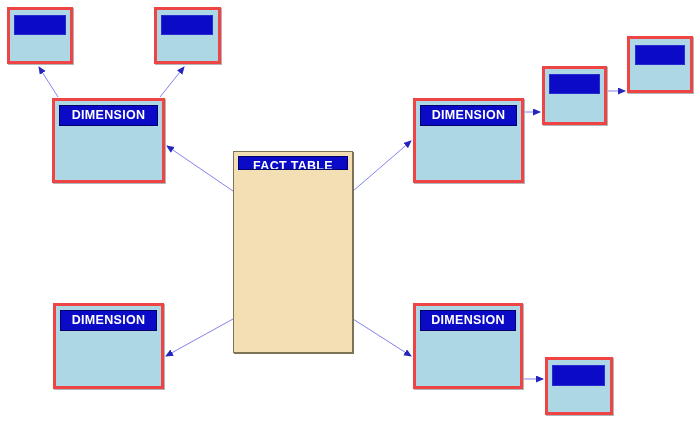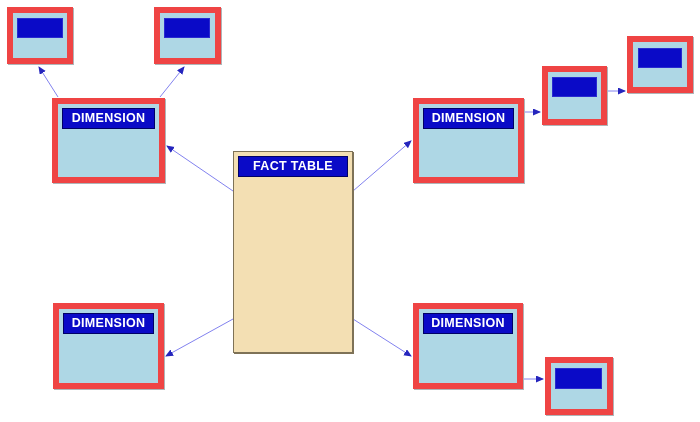--- a/index.html
+++ b/index.html
@@ -18,21 +18,21 @@
   .connector-layer {
     position: absolute;
     left: 0; top: 0;
     width: 700px; height: 422px;
     pointer-events: none;
   }
   .box {
     position: absolute;
     box-sizing: border-box;
     background: #aed7e5;
-    border: 6px solid #ef4444;
+    border: 3px solid #ef4444;
     box-shadow: 1px 1px 0 rgba(110,120,125,0.55);
   }
   .box .hdr {
     box-sizing: border-box;
     background: #0a0ac7;
     border: 1px solid #000066;
     color: #ffffff;
     font-weight: bold;
     font-size: 12.5px;
     line-height: 18px;
@@ -42,21 +42,21 @@
     white-space: nowrap;
   }
   
   .fact {
     left: 233px; top: 151px;
     width: 120px; height: 202px;
     background: #f3dfb3;
     border: 1px solid #7e7257;
     box-shadow: 1px 1px 0 #7e7257;
   }
-  .fact .hdr { margin: 4px 4px 0 4px; height: 21px; }
+  .fact .hdr { margin: 4px 4px 0 4px; height: 14px; }
   
   .dim .hdr { margin: 4px 4px 0 4px; height: 21px; line-height: 19px; }
   .dim-top-left     { left: 52px;  top: 98px;  width: 113px; height: 85px; }
   .dim-top-right    { left: 413px; top: 98px;  width: 111px; height: 85px; }
   .dim-bottom-left  { left: 53px;  top: 303px; width: 111px; height: 86px; }
   .dim-bottom-right { left: 413px; top: 303px; width: 110px; height: 86px; }
   
   .sub .hdr { border: 1px solid #2a2ad0; }
   .sub-top-left-1 { left: 7px;   top: 7px;   width: 66px; height: 57px; }
   .sub-top-left-1 .hdr { margin: 5px 4px 0 4px; height: 20px; }

